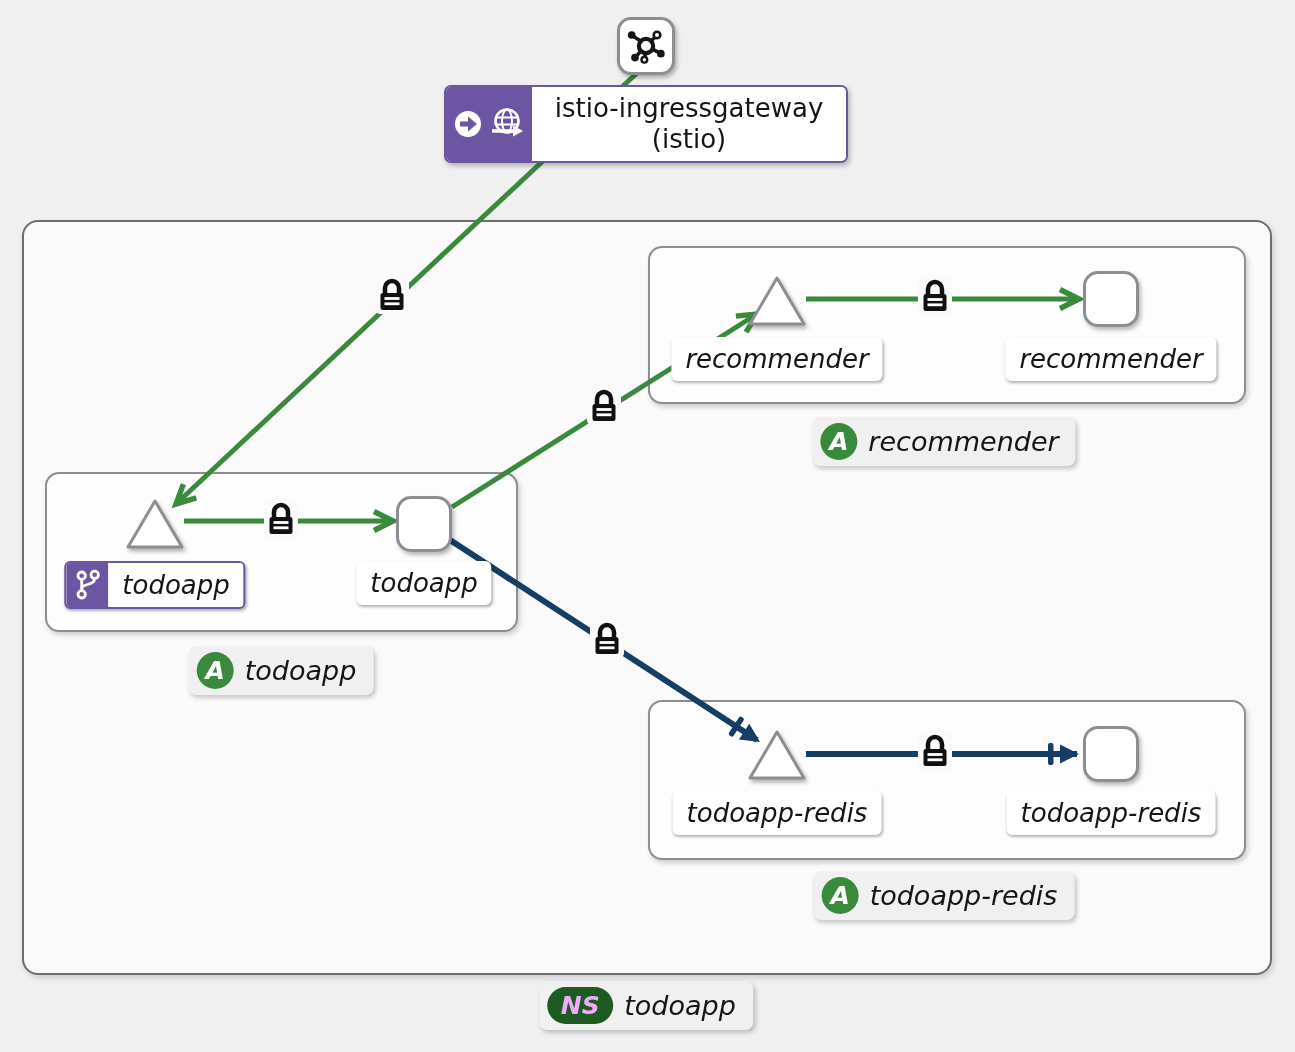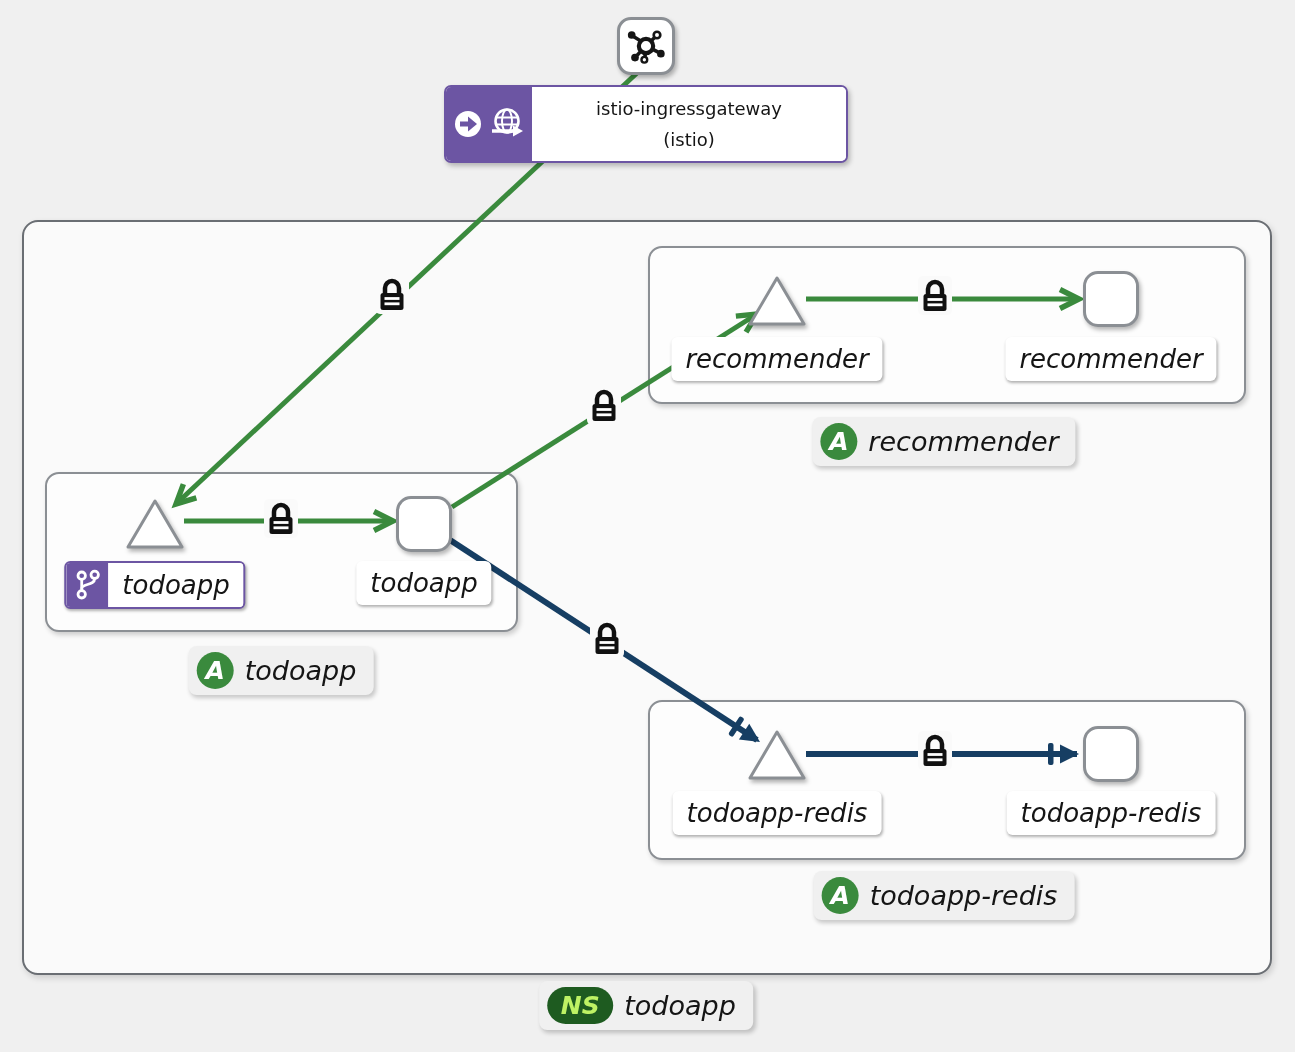--- a/index.html
+++ b/index.html
@@ -36,26 +36,26 @@
 
   
   .chip{background:#fff;border-radius:6px;box-shadow:1px 2px 3px rgba(0,0,0,.3);padding:3px 14px;font-size:26px;line-height:38px;white-space:nowrap;z-index:5;}
   .chip-vs{display:flex;align-items:stretch;padding:0;border:2px solid var(--purple);overflow:hidden;}
   .chip-vs .vs-badge{background:var(--purple);width:42px;display:flex;align-items:center;justify-content:center;}
   .chip-vs .vs-text{padding:3px 14px;background:#fff;}
 
   
   .gw{display:flex;align-items:stretch;border:2px solid var(--purple);border-radius:7px;overflow:hidden;background:#fff;box-shadow:2px 3px 5px rgba(0,0,0,.25);z-index:5;}
   .gw-badge{background:var(--purple);width:86px;display:flex;align-items:center;justify-content:center;gap:7px;}
-  .gw-text{min-width:314px;display:flex;flex-direction:column;align-items:center;justify-content:center;font-size:18px;line-height:31px;padding:4px 10px;background:#fff;}
+  .gw-text{min-width:314px;display:flex;flex-direction:column;align-items:center;justify-content:center;font-size:26px;line-height:31px;padding:4px 10px;background:#fff;}
 
   
   .glabel{display:flex;align-items:center;gap:11px;background:#f0f0f0;border-radius:8px;box-shadow:2px 3px 4px rgba(0,0,0,.2);padding:6px 17px 6px 8px;font-size:27px;white-space:nowrap;z-index:5;}
   .badge-a{width:37px;height:37px;border-radius:50%;background:var(--appBadge);color:#fff;font-weight:bold;font-size:25px;display:flex;align-items:center;justify-content:center;flex:0 0 auto;}
-  .badge-ns{min-width:66px;height:37px;border-radius:19px;background:var(--nsBadge);color:#bef264;font-weight:bold;font-size:25px;display:flex;align-items:center;justify-content:center;padding:0 8px;flex:0 0 auto;}
+  .badge-ns{min-width:66px;height:37px;border-radius:19px;background:var(--nsBadge);color:#f0abfc;font-weight:bold;font-size:25px;display:flex;align-items:center;justify-content:center;padding:0 8px;flex:0 0 auto;}
 </style>
 </head>
 <body>
 
 <div class="abs ns-box" style="left:22px;top:220px;width:1250px;height:755px;"></div>
 <div class="abs app-box" style="left:648px;top:246px;width:598px;height:158px;"></div>
 <div class="abs app-box" style="left:45px;top:472px;width:473px;height:160px;"></div>
 <div class="abs app-box" style="left:648px;top:700px;width:598px;height:160px;"></div>
 
 <svg class="edges" width="1295" height="1052" viewBox="0 0 1295 1052">

